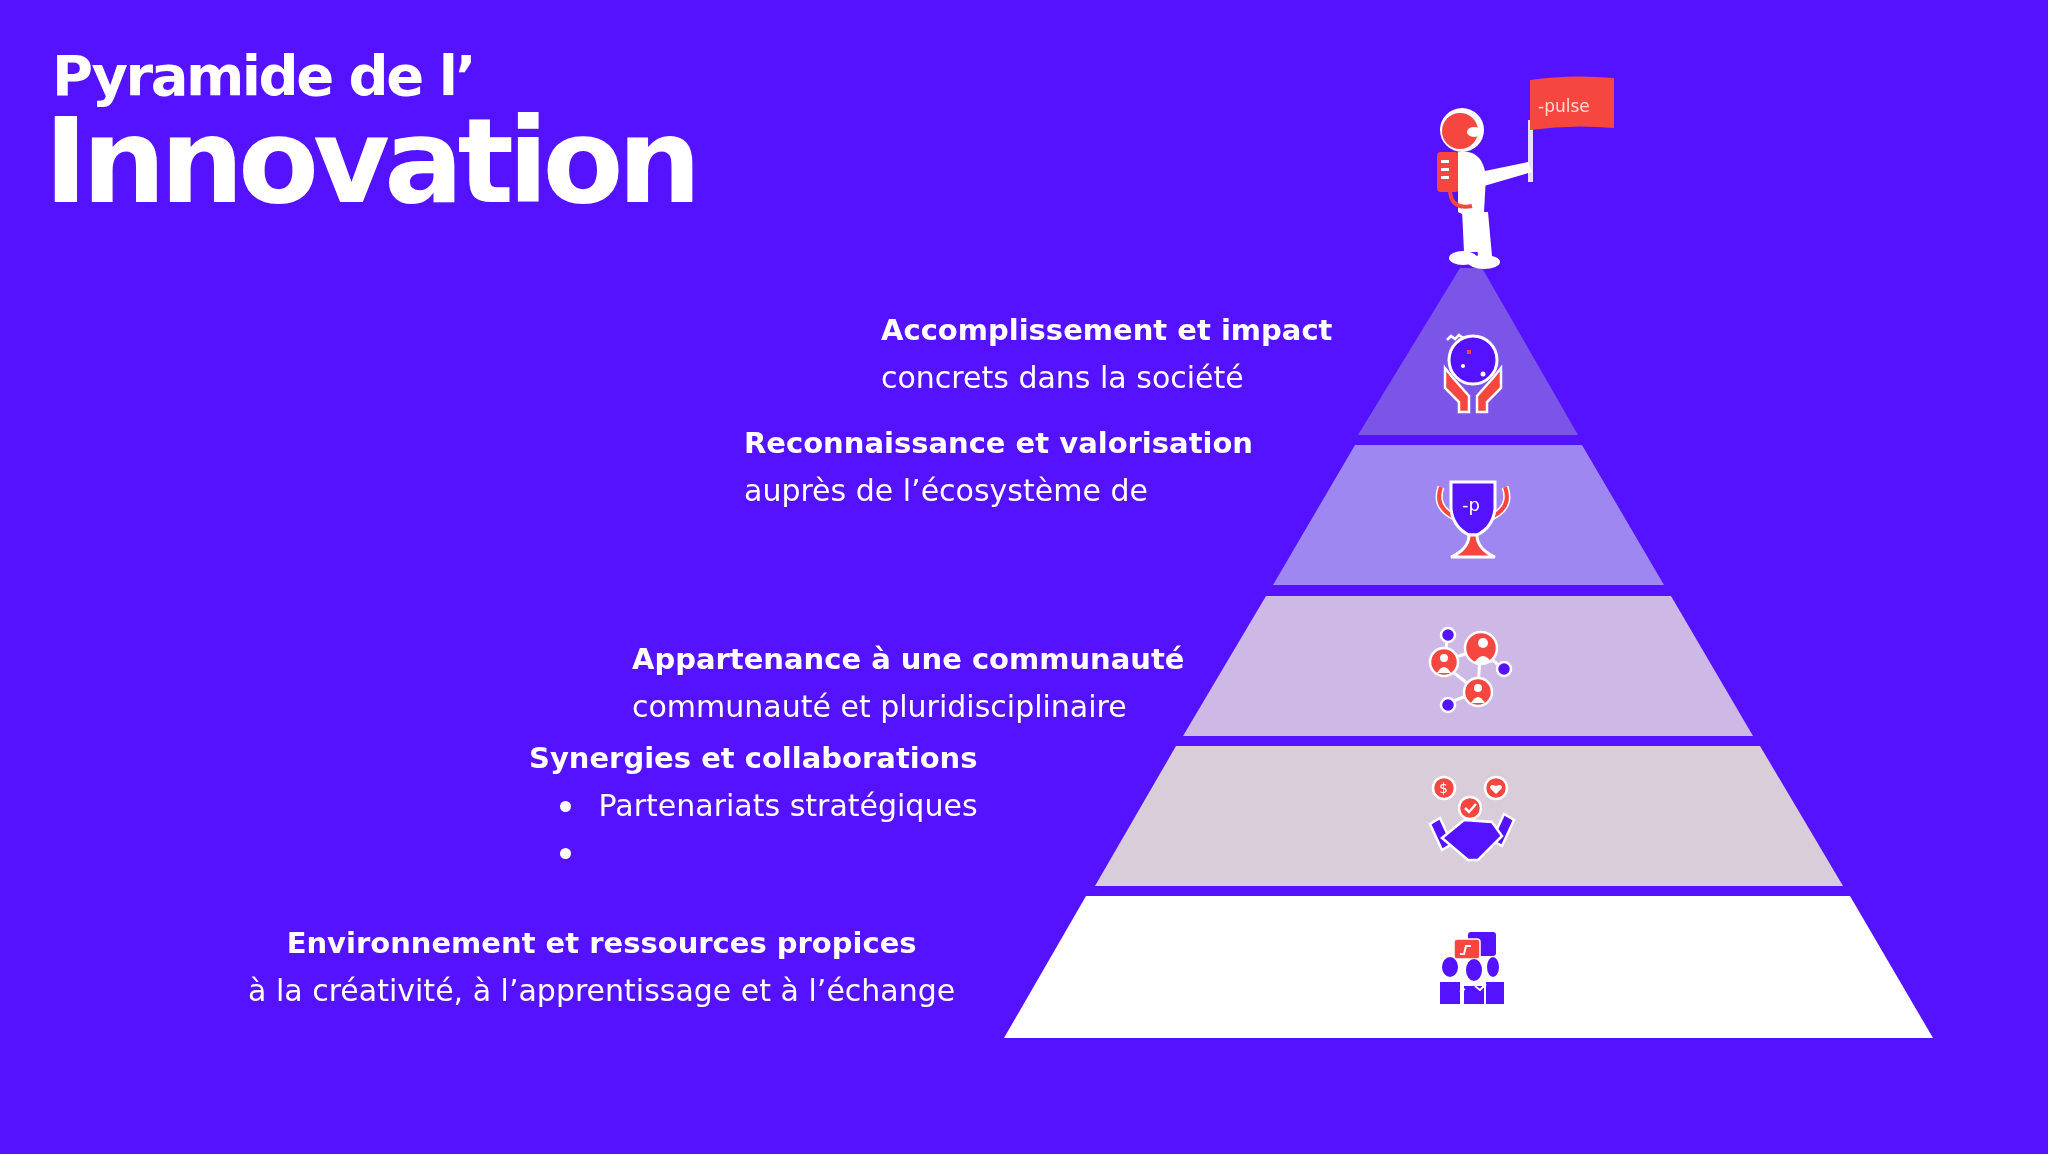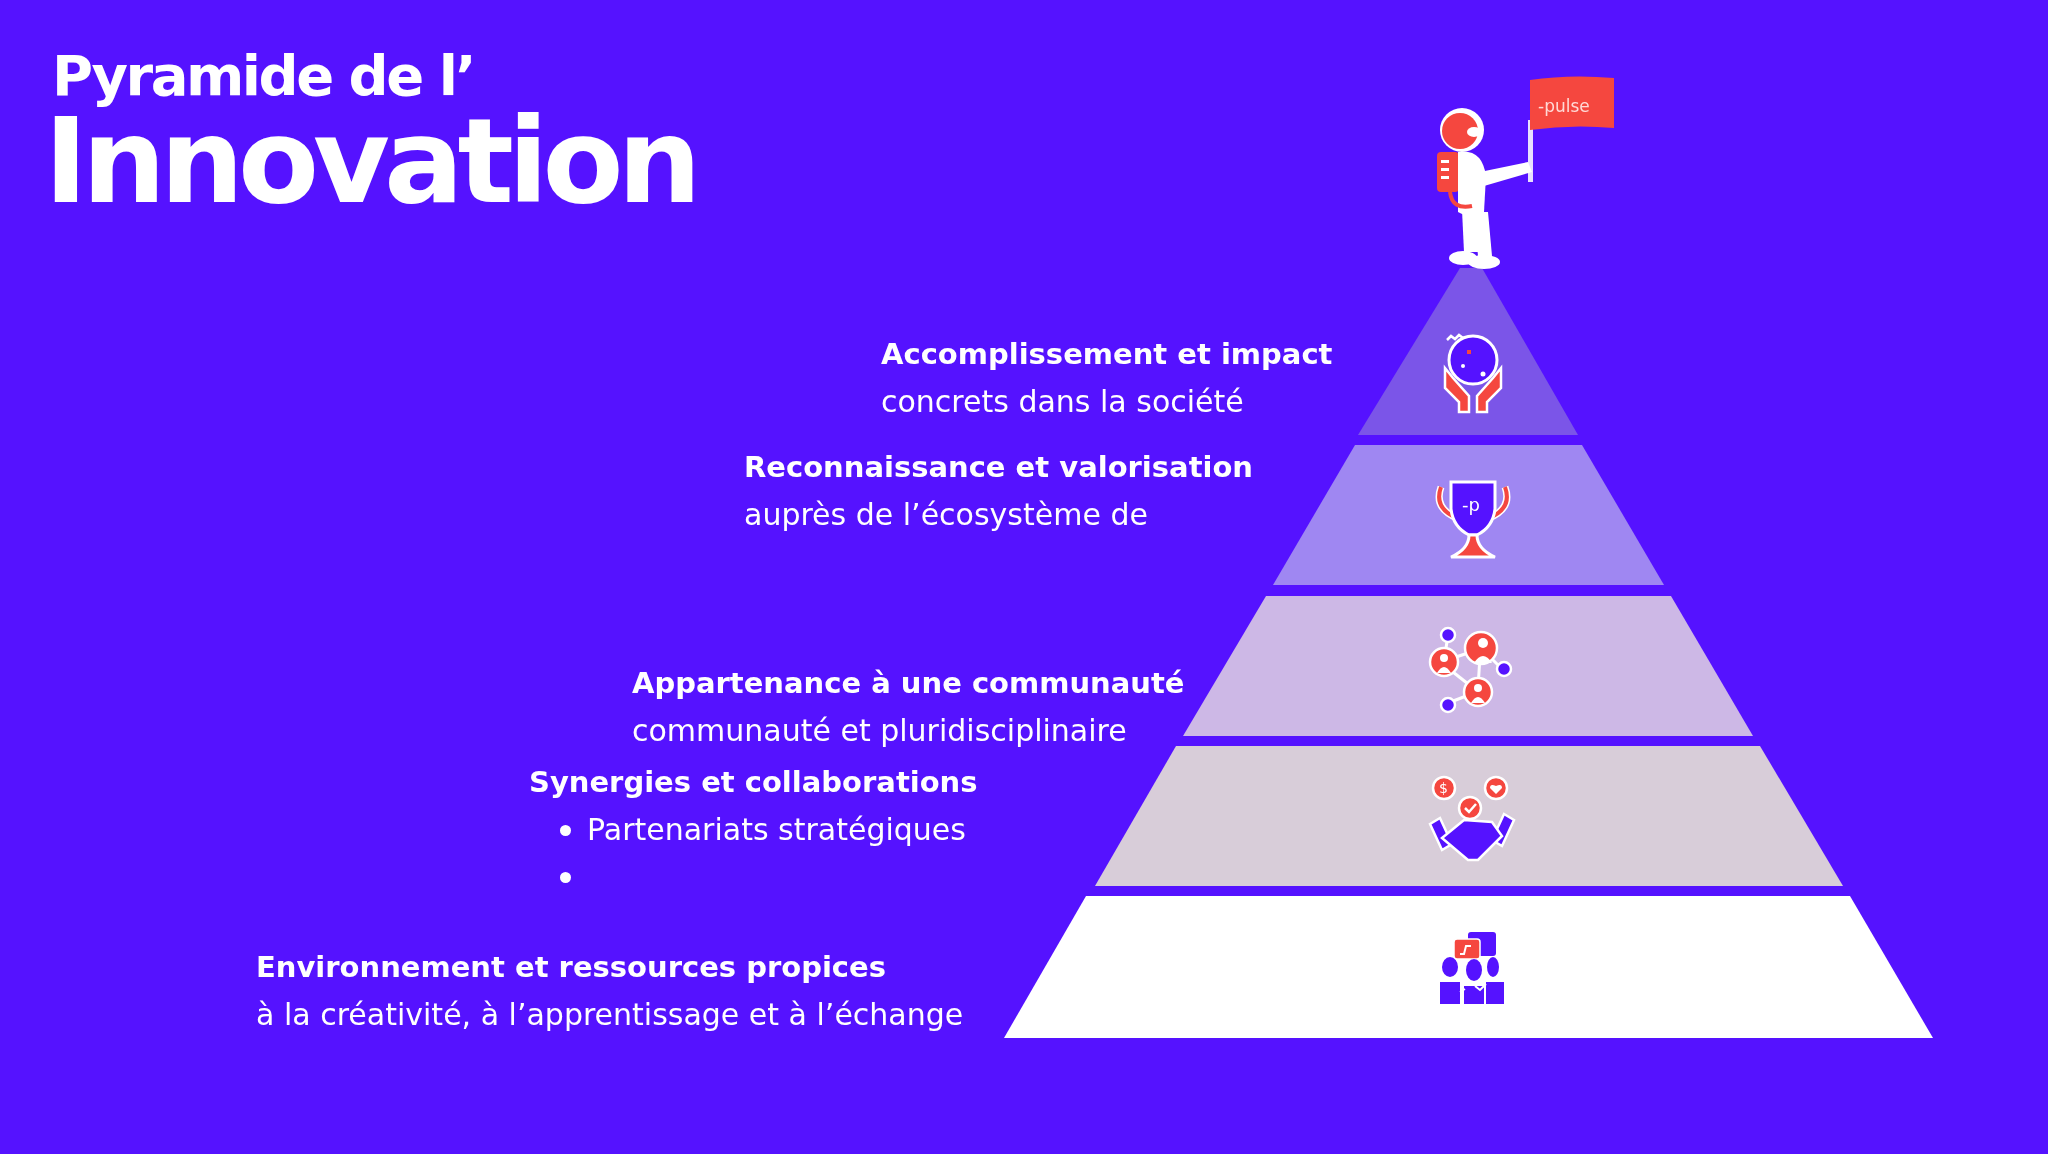--- a/index.html
+++ b/index.html
@@ -11,25 +11,25 @@
   }
   .title-small {
     position: absolute; left: 52px; top: 48px;
     font-size: 56px; font-weight: bold; letter-spacing: -2.5px; line-height: 1;
   }
   .title-big {
     position: absolute; left: 44px; top: 102px;
     font-size: 118px; font-weight: bold; letter-spacing: -6px; line-height: 1;
   }
   svg.pyr { position: absolute; left: 0; top: 0; }
-  .label { position: absolute; font-size: 30px; line-height: 47px; white-space: nowrap; margin-top: 24px; }
+  .label { position: absolute; font-size: 30px; line-height: 47px; white-space: nowrap; }
   .label .head { font-weight: bold; font-size: 29px; }
   .label .sub { font-weight: normal; }
   .label ul { margin: 0; padding: 0 0 0 58px; list-style: none; }
-  .label li { position: relative; }
+  .label li { position: relative; text-align: right; }
   .label li .dot {
     position: absolute; left: -27px; top: 19px; width: 11px; height: 11px;
     border-radius: 50%; background: #ffffff;
   }
   .flag-text { font-family: "DejaVu Sans", sans-serif; }
 </style>
 </head>
 <body>
 
 <div class="title-small">Pyramide de l’</div>
@@ -159,16 +159,16 @@
 </div>
 
 <div class="label" style="left:529px; top:735px;">
   <div class="head">Synergies et collaborations</div>
   <ul>
     <li><span class="dot"></span><span>Partenariats stratégiques</span></li>
     <li><span class="dot"></span></li>
   </ul>
 </div>
 
-<div class="label" style="left:256px; top:920px;">
+<div class="label" style="left:248px; top:920px;text-align:center;">
   <div class="head">Environnement et ressources propices</div>
   <div class="sub">à la créativité, à l’apprentissage et à l’échange</div>
 </div>
 
 </body></html>

